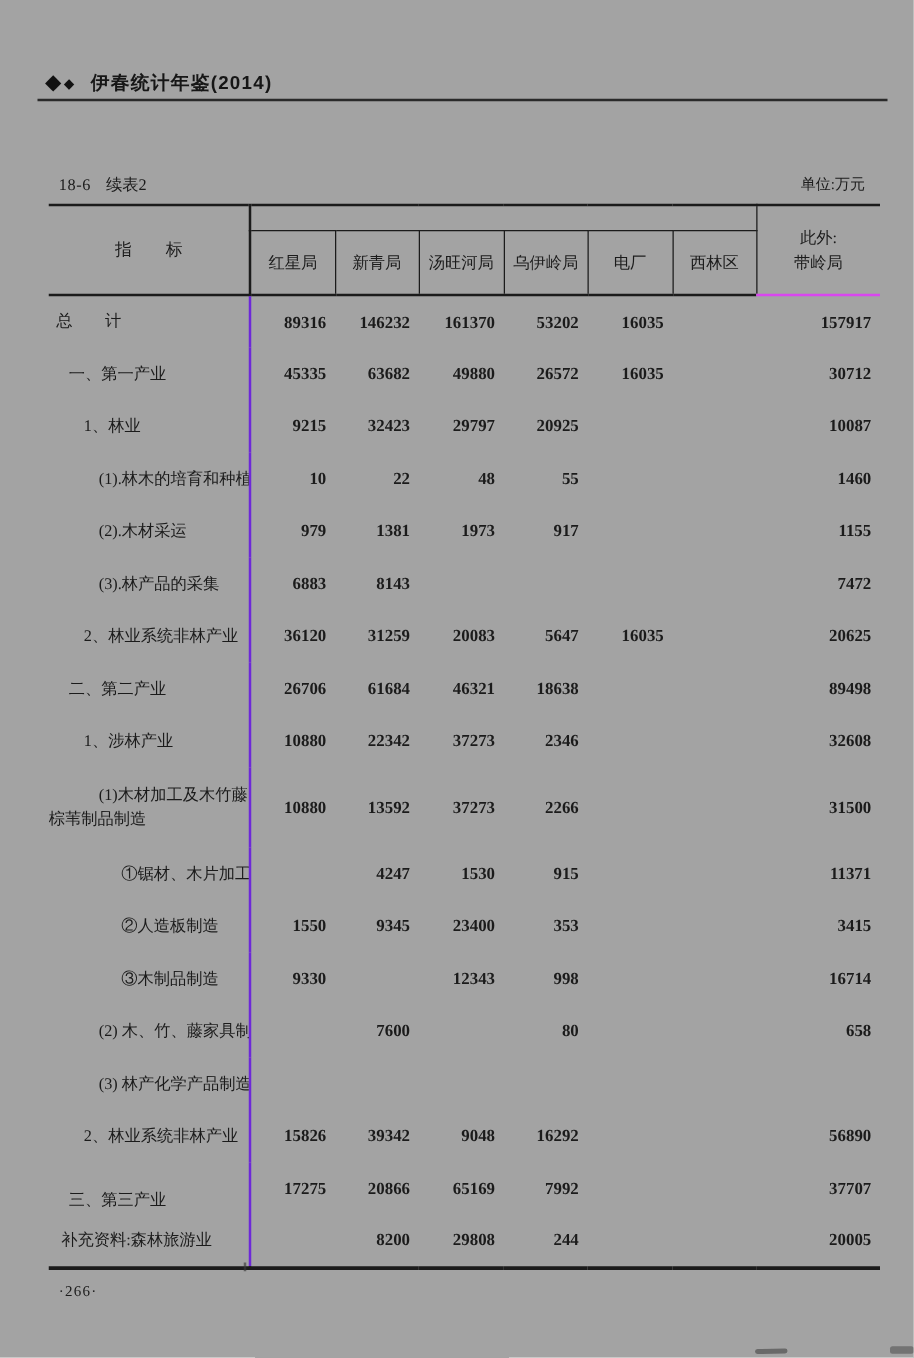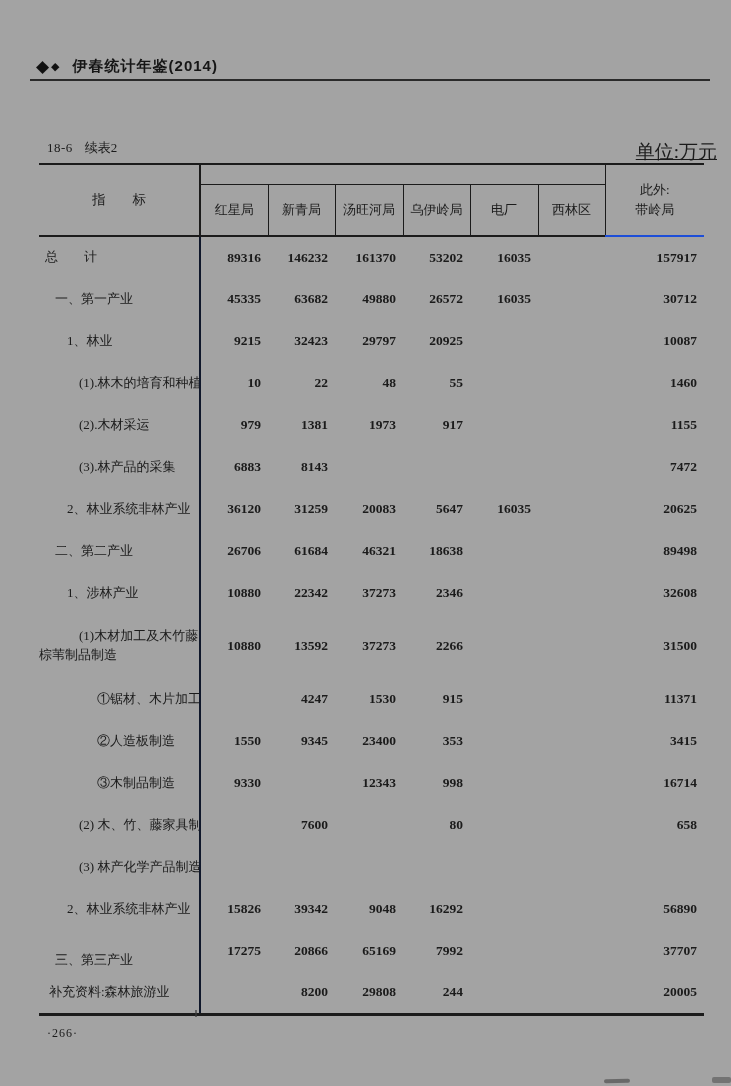--- a/index.html
+++ b/index.html
@@ -18,48 +18,48 @@
   .head-title{
     font-family:"Liberation Sans","DejaVu Sans",sans-serif;
     font-weight:700;font-size:15px;letter-spacing:1px;
     margin-left:13px;vertical-align:middle;color:#161616;
   }
   .head-rule{position:absolute;left:30px;top:79px;width:680px;height:2px;background:#2a2a2a;}
   
   .caption-left{position:absolute;left:47px;top:139px;font-size:13px;}
   .caption-left .tno{letter-spacing:.5px;text-align:right;}
   .caption-left .sub{margin-left:12px;}
-  .caption-right{position:absolute;right:14px;top:139px;font-size:19px;text-decoration:underline;}
+  .caption-right{position:absolute;right:39px;top:139px;font-size:12px;}
   
   table.stat{
     position:absolute;left:39px;top:163px;width:665px;
     border-collapse:collapse;table-layout:fixed;
     border-top:2px solid #1b1b1b;
     border-bottom:3px solid #1b1b1b;
     font-size:13px;
   }
   th,td{padding:0;margin:0;}
   th.stub{
     border-right:2px solid #1b1b1b;border-bottom:2px solid #1b1b1b;
     font-weight:400;text-align:center;vertical-align:middle;font-size:13.5px;
   }
   th.spanrow{height:19px;}
   th.colhead{
     height:50px;border:1px solid #1b1b1b;border-bottom:2px solid #1b1b1b;
     font-weight:400;text-align:center;vertical-align:middle;font-size:13px;
   }
   th.other{
-    border-left:1px solid #1b1b1b;border-bottom:2px solid #1d4ed8;
+    border-left:1px solid #1b1b1b;border-bottom:2px solid #d946ef;
     font-weight:400;text-align:center;vertical-align:middle;
     font-size:13px;line-height:1.55;
   }
   tbody tr{height:42px;}
   tbody tr.tall{height:64px;}
   td.label{
-    border-right:2px solid #0f172a;
+    border-right:2px solid #6d28d9;
     vertical-align:middle;font-size:13px;line-height:1.45;
     overflow:hidden;white-space:nowrap;
   }
   td.num{
     text-align:right;padding-right:7px;vertical-align:middle;
     font-size:13.5px;font-weight:700;
     font-family:"Liberation Serif","DejaVu Serif",serif;
     overflow:hidden;white-space:nowrap;
   }
   

